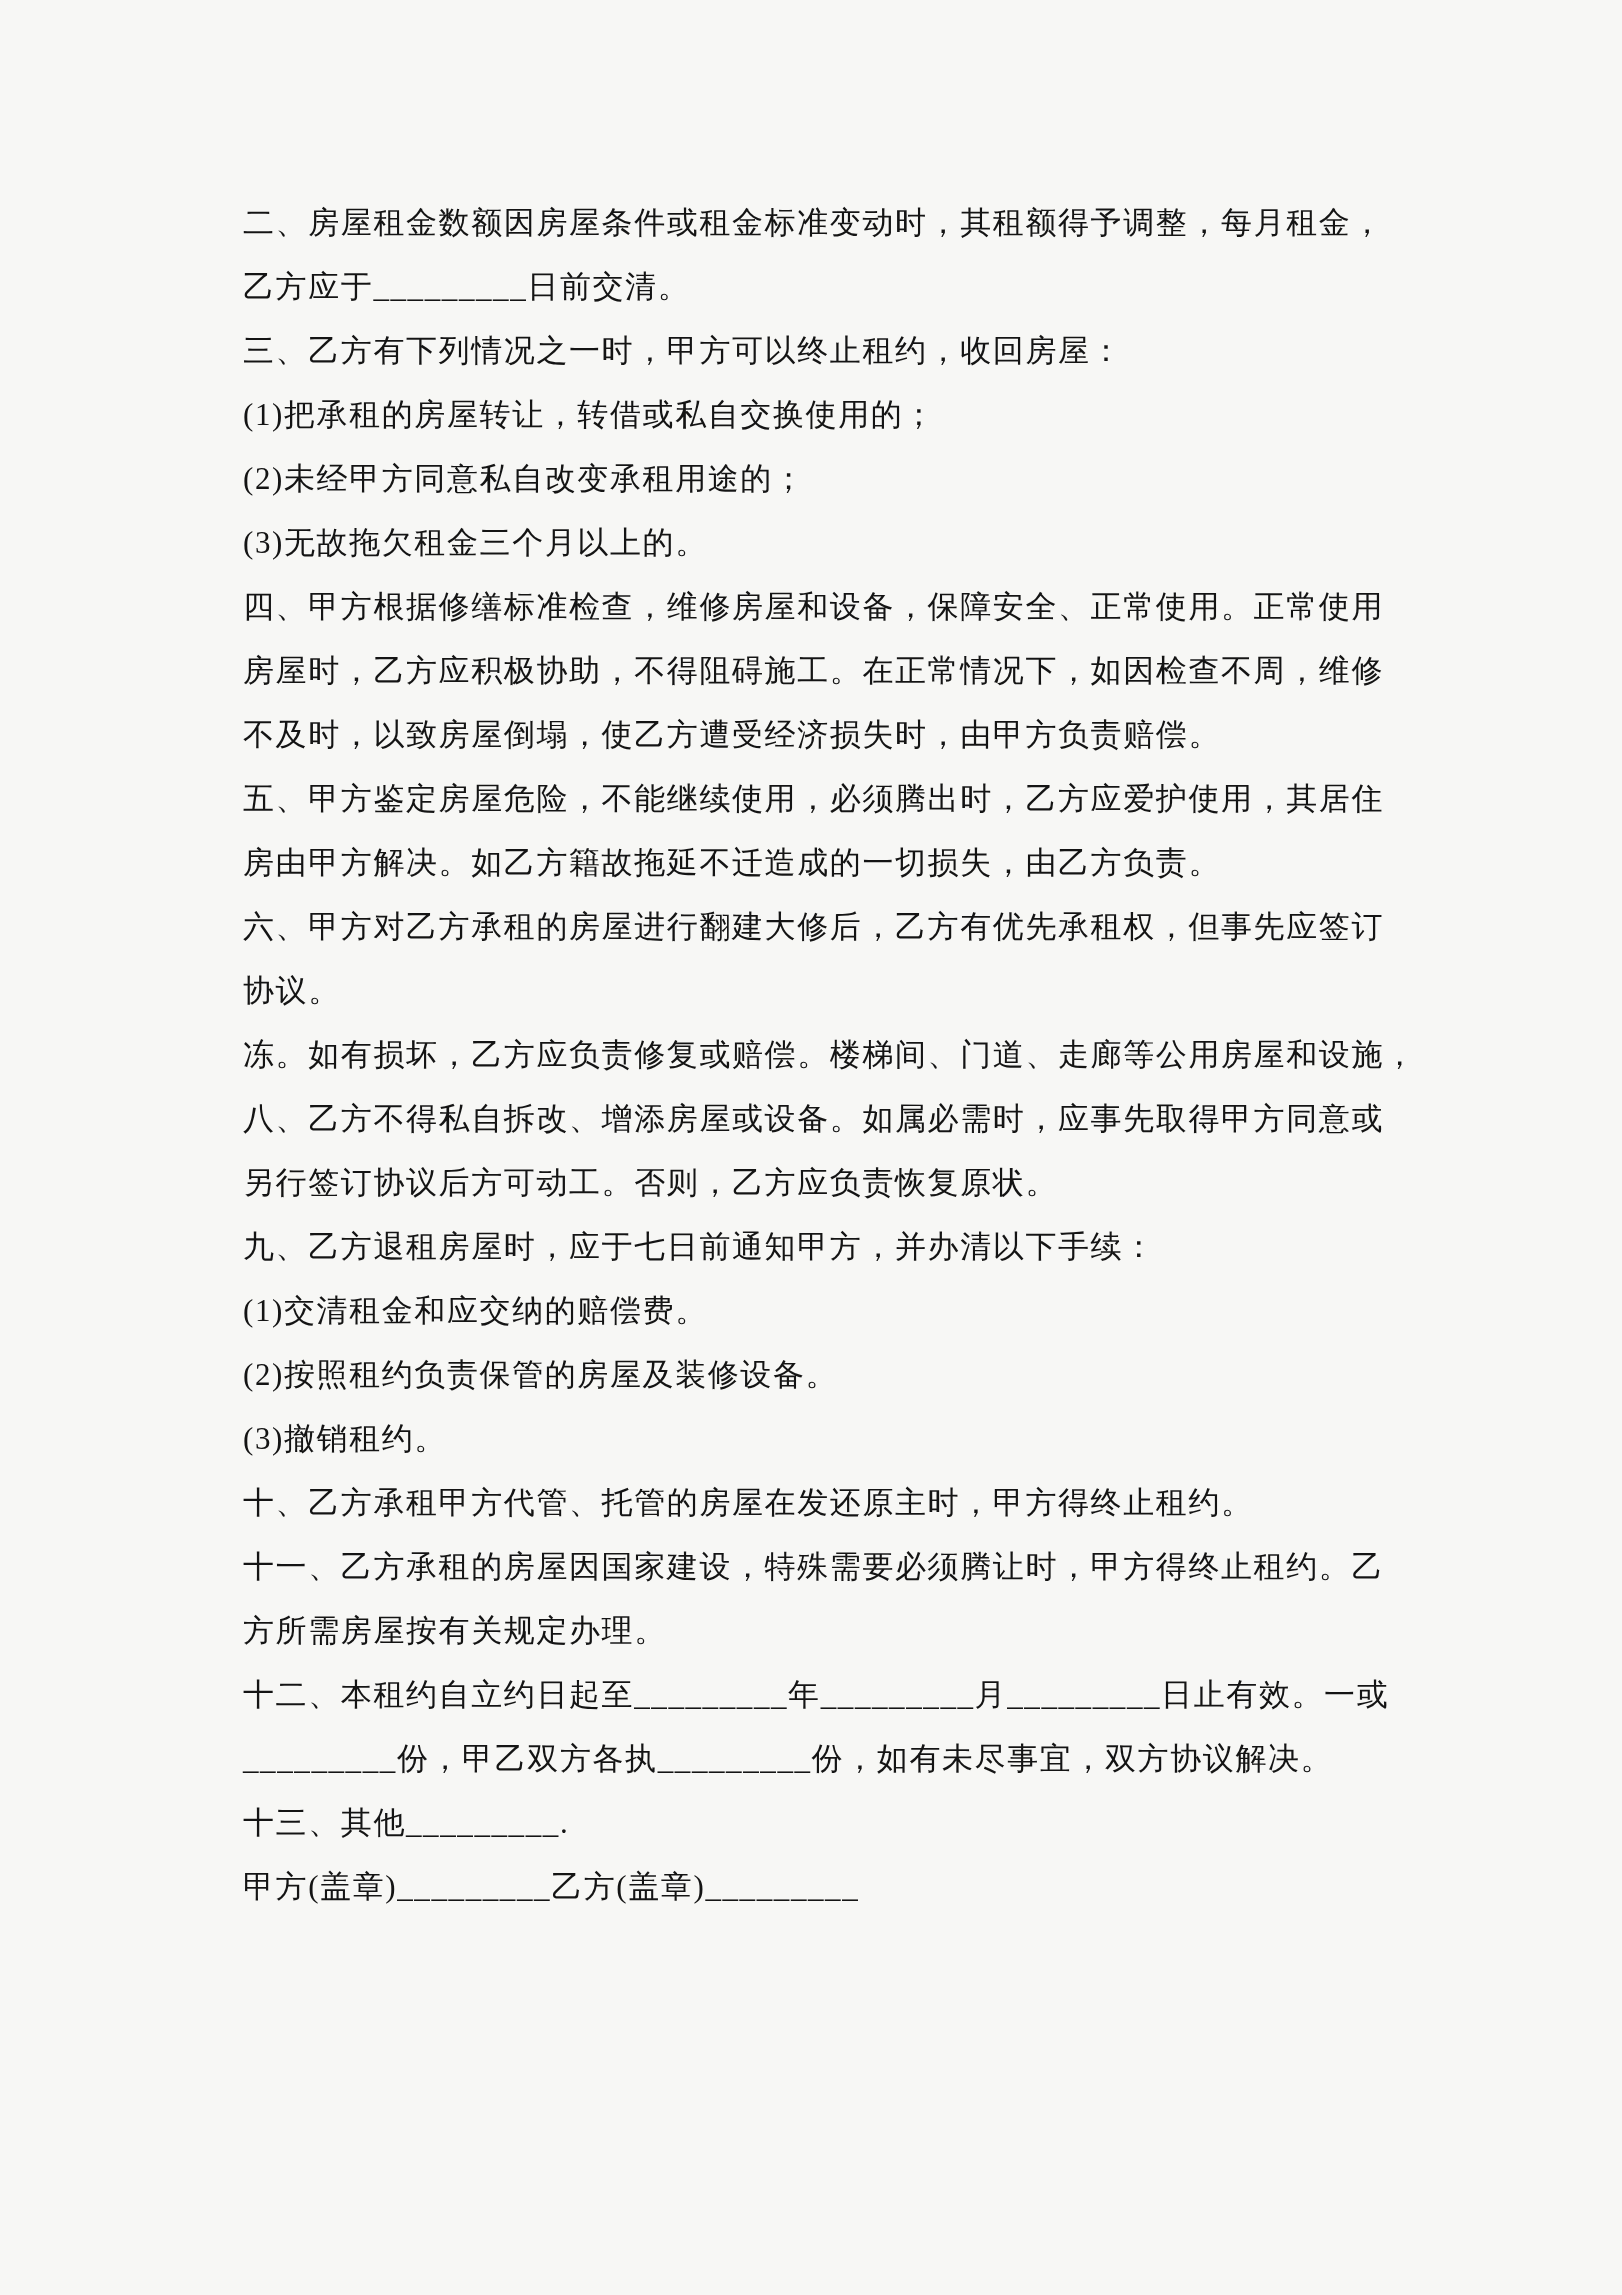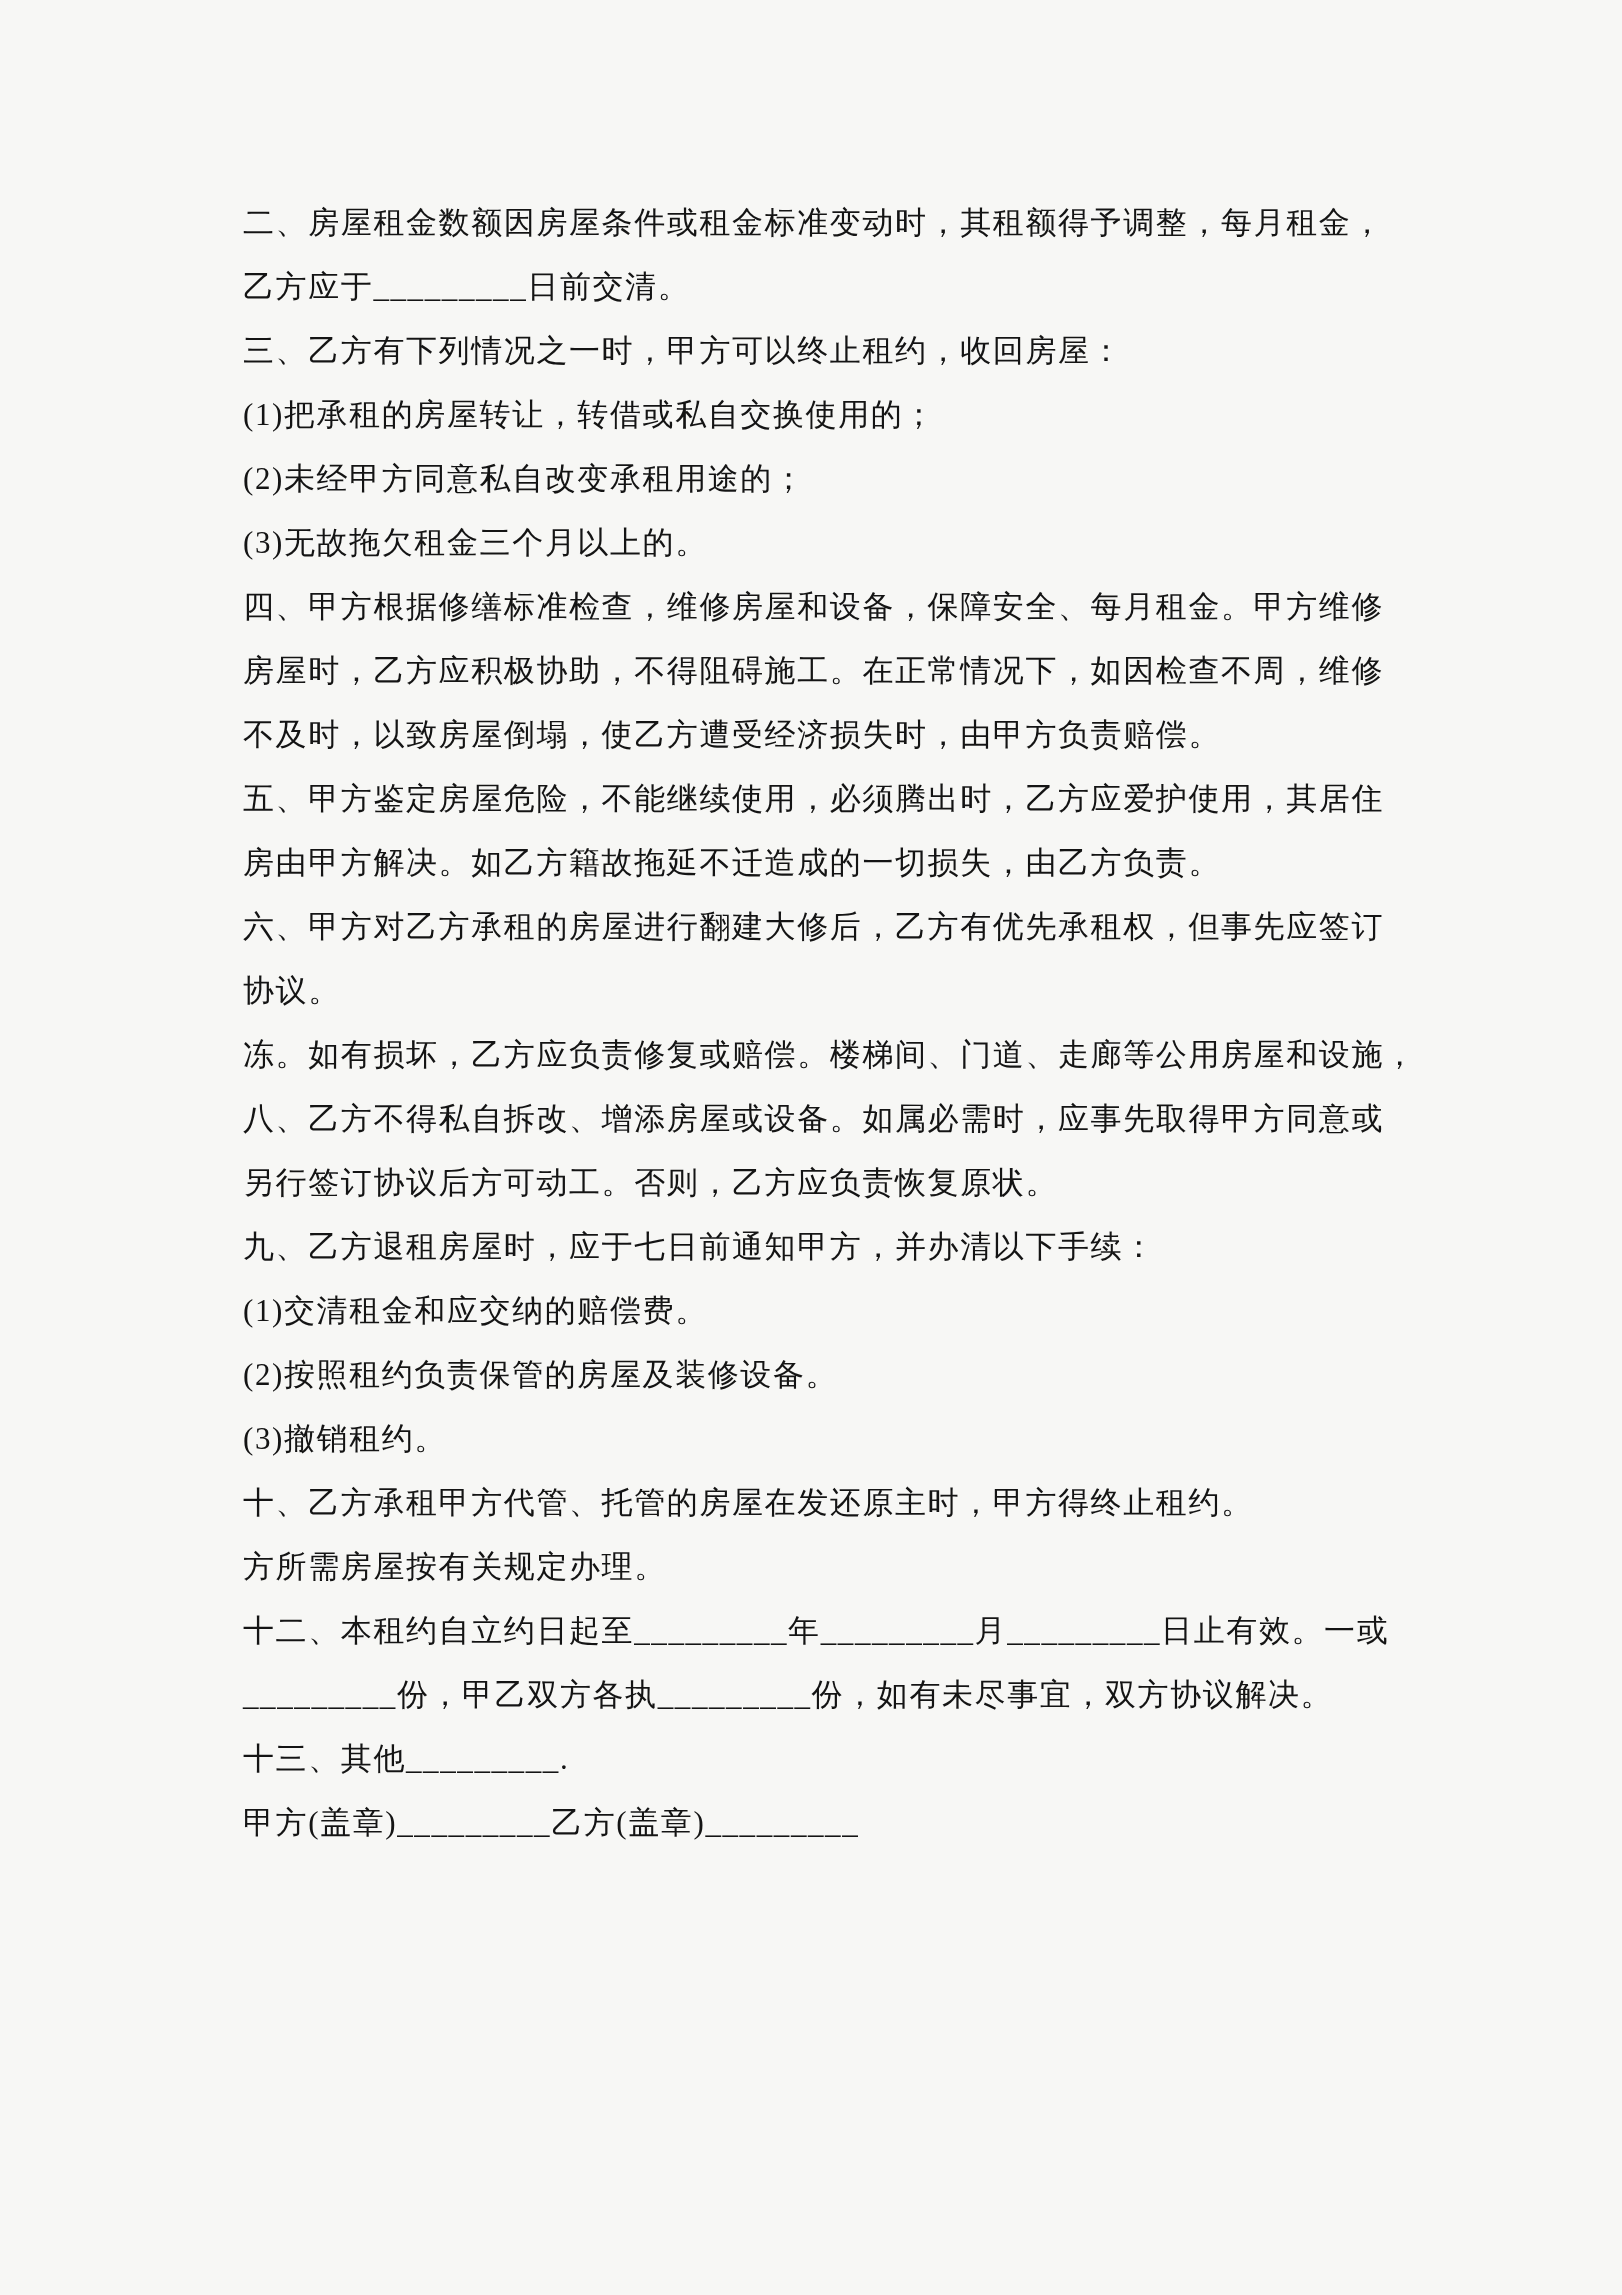--- a/index.html
+++ b/index.html
@@ -37,35 +37,36 @@
 <body style="background: rgb(247, 247, 245); color: rgb(20, 20, 20);">
 
 <div class="page">
   <div class="doc-body">
       <div class="text-line">二、房屋租金数额因房屋条件或租金标准变动时，其租额得予调整，每月租金，</div>
       <div class="text-line">乙方应于_________日前交清。</div>
       <div class="text-line">三、乙方有下列情况之一时，甲方可以终止租约，收回房屋：</div>
       <div class="text-line">(1)把承租的房屋转让，转借或私自交换使用的；</div>
       <div class="text-line">(2)未经甲方同意私自改变承租用途的；</div>
       <div class="text-line">(3)无故拖欠租金三个月以上的。</div>
-      <div class="text-line">四、甲方根据修缮标准检查，维修房屋和设备，保障安全、每月租金。甲方维修</div>
+      <div class="text-line">四、甲方根据修缮标准检查，维修房屋和设备，保障安全、正常使用。正常使用</div>
       <div class="text-line">房屋时，乙方应积极协助，不得阻碍施工。在正常情况下，如因检查不周，维修</div>
       <div class="text-line">不及时，以致房屋倒塌，使乙方遭受经济损失时，由甲方负责赔偿。</div>
       <div class="text-line">五、甲方鉴定房屋危险，不能继续使用，必须腾出时，乙方应爱护使用，其居住</div>
       <div class="text-line">房由甲方解决。如乙方籍故拖延不迁造成的一切损失，由乙方负责。</div>
       <div class="text-line">六、甲方对乙方承租的房屋进行翻建大修后，乙方有优先承租权，但事先应签订</div>
       <div class="text-line">协议。</div>
       <div class="text-line">冻。如有损坏，乙方应负责修复或赔偿。楼梯间、门道、走廊等公用房屋和设施，</div>
       <div class="text-line">八、乙方不得私自拆改、增添房屋或设备。如属必需时，应事先取得甲方同意或</div>
       <div class="text-line">另行签订协议后方可动工。否则，乙方应负责恢复原状。</div>
       <div class="text-line">九、乙方退租房屋时，应于七日前通知甲方，并办清以下手续：</div>
       <div class="text-line">(1)交清租金和应交纳的赔偿费。</div>
       <div class="text-line">(2)按照租约负责保管的房屋及装修设备。</div>
       <div class="text-line">(3)撤销租约。</div>
       <div class="text-line">十、乙方承租甲方代管、托管的房屋在发还原主时，甲方得终止租约。</div>
+      <div class="text-line">十一、乙方承租的房屋因国家建设，特殊需要必须腾让时，甲方得终止租约。乙</div>
       <div class="text-line">方所需房屋按有关规定办理。</div>
       <div class="text-line">十二、本租约自立约日起至_________年_________月_________日止有效。一或</div>
       <div class="text-line">_________份，甲乙双方各执_________份，如有未尽事宜，双方协议解决。</div>
       <div class="text-line">十三、其他_________.</div>
       <div class="text-line">甲方(盖章)_________乙方(盖章)_________</div>
     </div>
 </div>
 
 
 </body></html>

